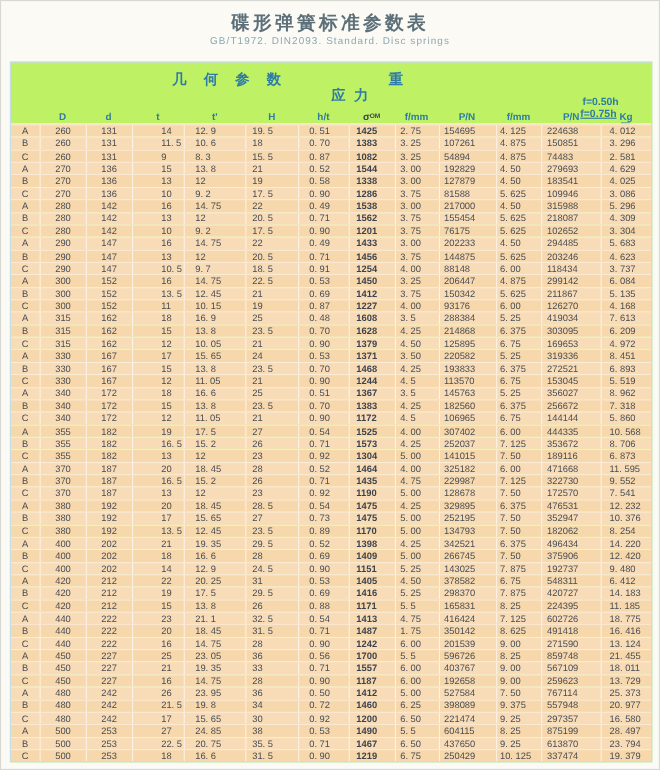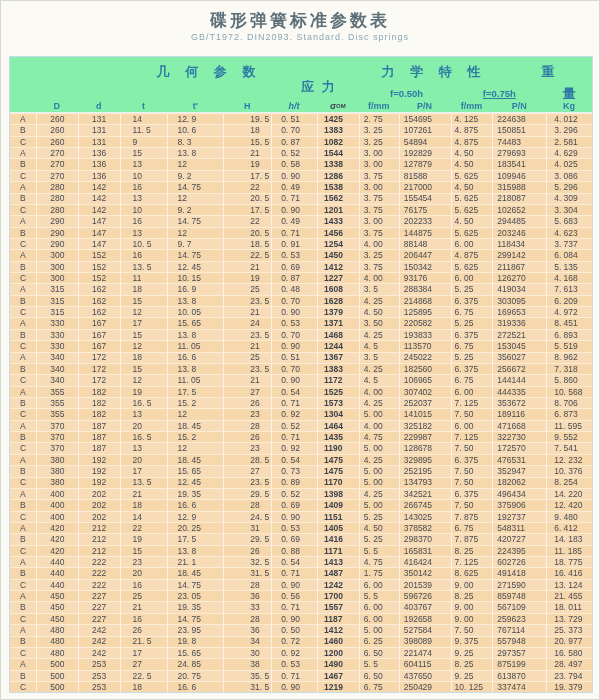--- a/index.html
+++ b/index.html
@@ -12,47 +12,47 @@
   .page-title{
     position:absolute;top:8px;left:0;width:100%;text-align:center;
     font-size:17px;letter-spacing:3px;color:#5d7079;font-weight:bold;
   }
   .page-subtitle{
     position:absolute;top:31px;left:0;width:100%;text-align:center;
     font-size:9px;letter-spacing:1px;color:#8aa7b4;
   }
   .sheet{
     position:absolute;left:8px;top:55px;width:584px;height:637px;
-    border:1px solid #c4dde6;background:#86efac;box-sizing:border-box;
+    border:1px solid #c4dde6;background:#bef264;box-sizing:border-box;
     display:flex;flex-direction:column;
   }
   .hdr{display:flex;color:#2e7ba5;}
   .hdr-band1{height:30px;align-items:center;}
-  .hdr-band2{height:13px;align-items:center;}
+  .hdr-band2{height:13px;align-items:flex-end;flex-direction:column;}
   .hdr-band3{height:12px;align-items:center;border-bottom:1px solid #e8f2f5;}
   .hcell{box-sizing:border-box;text-align:center;white-space:nowrap;overflow:visible;}
   .grp{font-size:13px;font-weight:bold;letter-spacing:6px;}
   .sub{font-size:9.5px;font-weight:bold;letter-spacing:0;}
   .colhead{font-size:9px;font-weight:bold;}
   .rows{flex:1;display:flex;flex-direction:column;}
   .trow{flex:1;display:flex;background:#f7d7ac;border-top:1px solid #fbecd6;}
   .trow:nth-child(even){background:#f8dcb8;}
   .tcell{
     box-sizing:border-box;font-size:8.5px;line-height:1;color:#474c54;
     display:flex;align-items:center;white-space:nowrap;
     border-left:1px solid rgba(255,255,255,.65);overflow:hidden;
   }
   .tcell:first-child{border-left:none;}
   
   .c0{width:26px;justify-content:center;}
   .c1{width:42px;justify-content:center;}
   .c2{width:42px;justify-content:center;}
-  .c3{width:48px;padding-left:12px;}
+  .c3{width:48px;padding-left:26px;}
   .c4{width:56px;padding-left:9px;}
-  .c5{width:48px;padding-left:26px;}
+  .c5{width:48px;padding-left:5px;}
   .c6{width:46px;padding-left:9px;}
   .c7{width:42px;padding-left:6px;font-weight:bold;color:#3c434e;}
   .c8{width:40px;padding-left:4px;}
   .c9{width:52px;padding-left:4px;}
   .c10{width:42px;padding-left:3px;}
   .c11{width:54px;padding-left:4px;}
   .c12{width:46px;padding-left:7px;}
   .w-stress{width:42px;}
   .w-mech{width:188px;}     
   .w-kg{width:46px;}
@@ -68,39 +68,38 @@
 
 <div class="page-title">碟形弹簧标准参数表</div>
 <div class="page-subtitle">GB/T1972. DIN2093. Standard. Disc springs</div>
 
 <div class="sheet">
 
   <div class="hdr hdr-band1">
     <div class="hcell w-left3"></div>
     <div class="hcell w-geo2 grp">几 何 参 数</div>
     <div class="hcell w-stress grp" style="letter-spacing:2px;margin-top:29px;">应 力</div>
-    <div class="hcell w-mech grp">力 学 特 性</div>
     <div class="hcell w-kg grp">重</div>
   </div>
 
   <div class="hdr hdr-band2">
     <div class="hcell w-mid"></div>
     <div class="hcell w-f050 sub">f=0.50h</div>
     <div class="hcell w-f075 sub">f=0.75h</div>
     <div class="hcell w-kg sub" style="font-size:13px;">量</div>
   </div>
 
   <div class="hdr hdr-band3" id="colhead-row">
       <div class="hcell colhead c0" style="justify-content: center; padding: 0px; display: flex; align-items: center;"></div>
       <div class="hcell colhead c1" style="justify-content: center; padding: 0px; display: flex; align-items: center;">D</div>
       <div class="hcell colhead c2" style="justify-content: center; padding: 0px; display: flex; align-items: center;">d</div>
       <div class="hcell colhead c3" style="justify-content: center; padding: 0px; display: flex; align-items: center;">t</div>
       <div class="hcell colhead c4" style="justify-content: center; padding: 0px; display: flex; align-items: center;">t'</div>
       <div class="hcell colhead c5" style="justify-content: center; padding: 0px; display: flex; align-items: center;">H</div>
-      <div class="hcell colhead c6" style="justify-content: center; padding: 0px; display: flex; align-items: center; font-style: italic;">h/t</div>
+      <div class="hcell colhead c6" style="justify-content: center; padding: 0px; display: flex; align-items: center;">h/t</div>
       <div class="hcell colhead c7" style="justify-content: center; padding: 0px; display: flex; align-items: center;">
         <span>σ</span>
         <sub class="sig">OM</sub>
       </div>
       <div class="hcell colhead c8" style="justify-content: center; padding: 0px; display: flex; align-items: center;">f/mm</div>
       <div class="hcell colhead c9" style="justify-content: center; padding: 0px; display: flex; align-items: center;">P/N</div>
       <div class="hcell colhead c10" style="justify-content: center; padding: 0px; display: flex; align-items: center;">f/mm</div>
       <div class="hcell colhead c11" style="justify-content: center; padding: 0px; display: flex; align-items: center;">P/N</div>
       <div class="hcell colhead c12" style="justify-content: center; padding: 0px; display: flex; align-items: center;">Kg</div>
     </div>
@@ -424,21 +423,21 @@
       <div class="trow">
         <div class="tcell c0">A</div>
         <div class="tcell c1">340</div>
         <div class="tcell c2">172</div>
         <div class="tcell c3">18</div>
         <div class="tcell c4">16. 6</div>
         <div class="tcell c5">25</div>
         <div class="tcell c6">0. 51</div>
         <div class="tcell c7">1367</div>
         <div class="tcell c8">3. 5</div>
-        <div class="tcell c9">245022</div>
+        <div class="tcell c9">145763</div>
         <div class="tcell c10">5. 25</div>
         <div class="tcell c11">356027</div>
         <div class="tcell c12">8. 962</div>
       </div>
       <div class="trow">
         <div class="tcell c0">B</div>
         <div class="tcell c1">340</div>
         <div class="tcell c2">172</div>
         <div class="tcell c3">15</div>
         <div class="tcell c4">13. 8</div>

